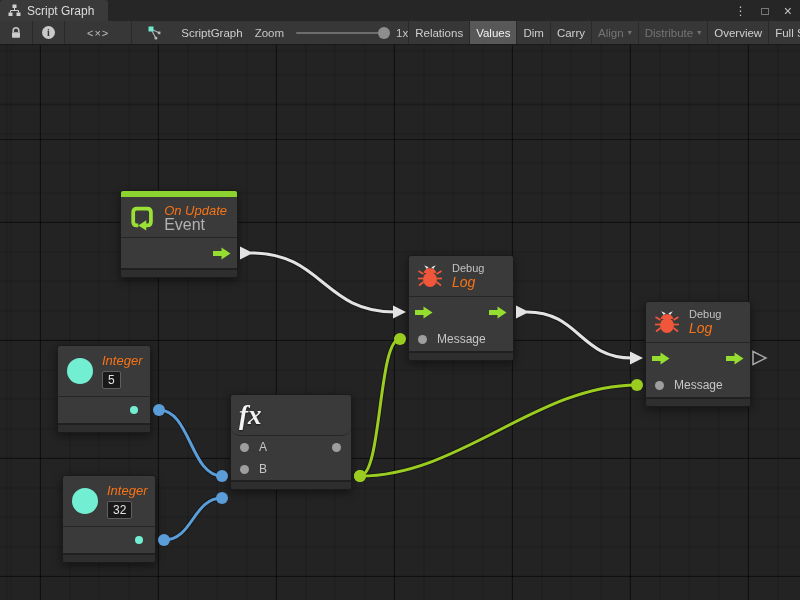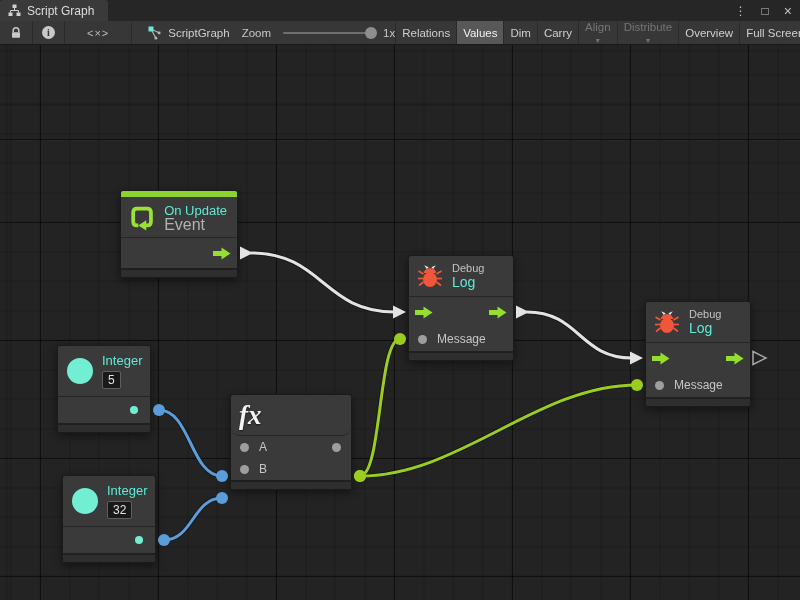--- a/index.html
+++ b/index.html
@@ -21,33 +21,33 @@
   .toolbar { position:absolute; top:21px; left:0; width:800px; height:24px;
              background:#373737; display:flex; align-items:stretch;
              border-bottom:1px solid #191919; font-size:11.5px; color:#cfcfcf; }
   .tbtn { display:flex; align-items:center; justify-content:center;
           padding:0 9px; border-right:1px solid #2a2a2a; }
   .tbtn.code { padding:0 22px; color:#bdbdbd; font-size:11px; letter-spacing:1px; }
   .info-circle { width:13px; height:13px; border-radius:50%; background:#c9c9c9;
                  color:#333; font-size:10px; font-weight:bold; display:flex;
                  align-items:center; justify-content:center;
                  font-family:"Liberation Serif", serif; }
-  .graph-name { display:flex; align-items:center; gap:6px; margin-left:16px; color:#cfcfcf; }
+  .graph-name { display:flex; align-items:center; gap:19px; margin-left:16px; color:#cfcfcf; }
   .zoom-group { display:flex; align-items:center; margin-left:12px; }
   .zoom-label { color:#c6c6c6; }
   .zoom-track { position:relative; width:90px; height:2px; background:#6e6e6e;
                 margin:0 10px 0 12px; border-radius:1px; }
   .zoom-handle { position:absolute; right:-4px; top:-5px; width:12px; height:12px;
                  border-radius:50%; background:#8e8e8e; }
   .zoom-value { color:#c6c6c6; }
   .tb-spacer { flex:1; }
   .btn { display:flex; align-items:center; gap:4px; padding:0 6px;
          border-left:1px solid #2a2a2a; color:#cfcfcf; white-space:nowrap; }
   .btn.active { background:#585858; color:#f2f2f2; }
-  .btn.disabled { color:#747474;flex-direction:column; }
+  .btn.disabled { color:#747474; }
   .caret { font-size:8px; line-height:1; }
 
   
   #canvas { position:absolute; top:45px; left:0; width:800px; height:555px;
             background-color:#232323;
             background-image:
               repeating-linear-gradient(90deg, rgba(0,0,0,.50) 0 1px, transparent 1px 118px),
               repeating-linear-gradient(0deg,  rgba(0,0,0,.50) 0 1px, transparent 1px 118px),
               repeating-linear-gradient(90deg, rgba(0,0,0,.20) 0 1px, transparent 1px 29.5px),
               repeating-linear-gradient(0deg,  rgba(0,0,0,.20) 0 1px, transparent 1px 29.5px);
@@ -55,21 +55,21 @@
   #edges { position:absolute; top:0; left:0; pointer-events:none; z-index:5; }
 
   
   .node { position:absolute; z-index:2; background:#3a3a3a;
           border:1px solid #1b1b1b; border-radius:3px;
           box-shadow:0 3px 9px rgba(0,0,0,.45); }
   .event-bar { height:6px; background:#8CD32F; border-radius:2px 2px 0 0; }
   .node-header { display:flex; align-items:center; gap:9px; padding:6px 10px 6px 8px;
                  border-bottom:1px solid #262626; }
   .hdr-col { display:flex; flex-direction:column; }
-  .node-title { font-size:13px; color:#5eead4; line-height:15px; white-space:nowrap; }
+  .node-title { font-size:13px; color:#f97316; line-height:15px; white-space:nowrap;font-style:italic; }
   .node-title.big { font-size:14px; }
   .node-sub { font-size:16px; color:#b2b2b2; line-height:13px; }
   .node-cat { font-size:11px; color:#c2c2c2; line-height:13px; }
   .field { display:inline-block; background:#191919; border:1px solid #5f5f5f;
            border-radius:2px; color:#e2e2e2; font-size:12px; line-height:16px;
            padding:0 5px; margin-top:3px; white-space:nowrap; align-self:flex-start; }
   .inputs-row { display:flex; align-items:center; gap:7px; margin-top:3px; }
   .inputs-label { font-size:12px; color:#d4d4d4; }
   .inputs-row .field { margin-top:0; }
   .row { display:flex; align-items:center; position:relative; }

